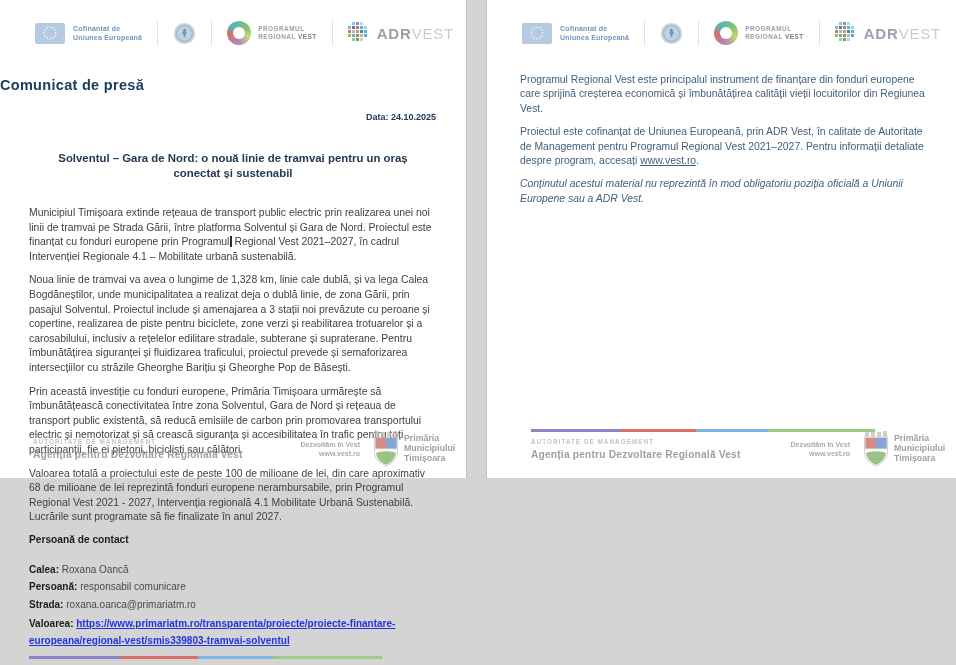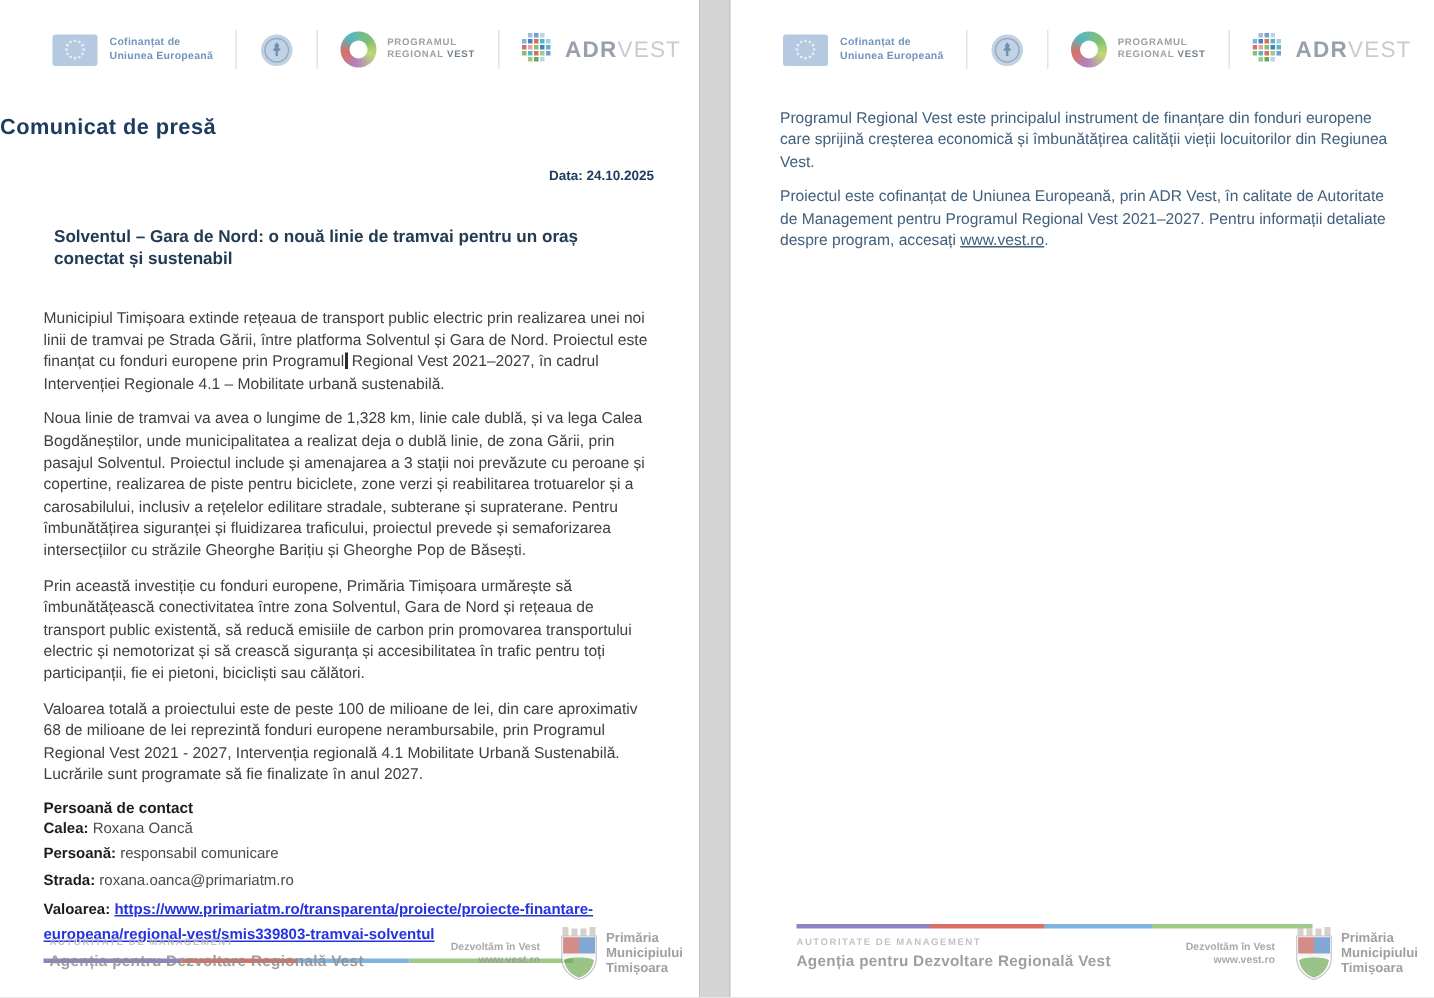--- a/index.html
+++ b/index.html
@@ -1,18 +1,18 @@
 <!DOCTYPE html>
 <html><head>
 <meta charset="utf-8">
 <style>
   html,body{margin:0;padding:0;}
   body{font-family:"Liberation Sans",sans-serif;-webkit-font-smoothing:antialiased;}
   .canvas{position:relative;width:956px;height:665px;background:#d4d4d4;overflow:hidden;}
-  .page{position:absolute;top:0;height:665px;background:#ffffff;box-sizing:border-box;}
+  .page{position:absolute;top:0;height:478px;background:#ffffff;box-sizing:border-box;}
   .page-left{left:0;width:467px;border-right:1px solid #c2c2c2;}
   .page-right{left:486px;width:470px;border-left:1px solid #c2c2c2;}
 
   
   .logo-row{display:flex;align-items:center;height:34px;margin:16px 0 0 35px;}
   .eu-flag{width:30px;height:21px;background:#b5c9e0;border-radius:2px;flex:none;display:flex;align-items:center;justify-content:center;}
   .eu-label{margin-left:8px;font-size:7px;line-height:9px;font-weight:600;color:#7294bd;letter-spacing:.2px;}
   .logo-divider{width:1px;height:26px;background:#e3e3e3;margin:0 15px;flex:none;}
   .gov-emblem{width:23px;height:23px;flex:none;}
   .prv-donut{width:24px;height:24px;border-radius:50%;flex:none;position:relative;
@@ -20,29 +20,29 @@
   .prv-donut::after{content:"";position:absolute;left:6px;top:6px;width:12px;height:12px;border-radius:50%;background:#fff;}
   .prv-label{margin-left:7px;font-size:6.4px;line-height:8px;letter-spacing:.5px;color:#9aa1a8;font-weight:600;}
   .prv-label b{color:#747e88;}
   .adr-mosaic{flex:none;}
   .adr-word{margin-left:7px;font-size:15px;letter-spacing:.8px;color:#98a1ab;font-weight:700;}
   .adr-word .lt{color:#c7ccd2;font-weight:400;}
 
   
   .doc-title{margin-top:27px;text-align:left;font-size:14.5px;font-weight:700;color:#1d3c60;letter-spacing:.3px;}
   .doc-date{margin:19px 30px 0 0;text-align:right;font-size:9px;font-weight:700;color:#1d3c60;padding-left:27px;}
-  .doc-heading{margin:29px 36px 0;text-align:left;font-size:11.4px;font-weight:700;line-height:15px;color:#223a52;}
+  .doc-heading{margin:29px 36px 0;text-align:center;font-size:11.4px;font-weight:700;line-height:15px;color:#223a52;}
   .body-copy{margin:25px 29px 0;font-size:10.4px;line-height:14.6px;color:#3f3f3f;}
   .body-copy p{margin:0 0 9px 0;}
   .caret{display:inline-block;width:1.2px;height:11px;background:#2b2b2b;vertical-align:-2px;margin:0 0 0 1px;}
 
   .contact{margin:3px 29px 0;font-size:10px;line-height:11px;color:#4a4a4a;}
   .contact .row{margin-bottom:6.5px;}
   .contact b{color:#1c1c1c;}
-  .contact .ct-title{font-weight:700;color:#1c1c1c;font-size:10.2px;margin-bottom:2px;}
+  .contact .ct-title{font-weight:700;color:#1c1c1c;font-size:10.2px;margin-bottom:19px;}
   .weblink{color:#2433e0;font-weight:700;text-decoration:underline;overflow-wrap:anywhere;line-height:16.5px;cursor:pointer;}
   .ct-web{line-height:16.5px;}
 
   .rainbow{height:3px;display:flex;}
   .rainbow .sg{height:100%;}
   .rb-left{margin:4px 0 0 29px;width:353px;}
   .rb-right{position:absolute;left:44px;bottom:46px;width:344px;}
 
   
   .p2-copy{margin:23px 30px 0 33px;font-size:10.4px;line-height:14.4px;color:#41607d;}
@@ -249,20 +249,21 @@
             <rect x="8" y="16" width="3" height="3" fill="#6aa84f"></rect>
             <rect x="12" y="16" width="3" height="3" fill="#bcd3ea"></rect>
         </g>
       </svg>
       <div class="adr-word"><span>ADR</span><span class="lt">VEST</span></div>
     </div>
 
     <div class="p2-copy">
       <p>Programul Regional Vest este principalul instrument de finanțare din fonduri europene care sprijină creșterea economică și îmbunătățirea calității vieții locuitorilor din Regiunea Vest.</p>
       <p><span>Proiectul este cofinanțat de Uniunea Europeană, prin ADR Vest, în calitate de Autoritate de Management pentru Programul Regional Vest 2021–2027. Pentru informații detaliate despre program, accesați </span><a class="vest-link">www.vest.ro</a><span>.</span></p>
+      <p class="it">Conținutul acestui material nu reprezintă în mod obligatoriu poziția oficială a Uniunii Europene sau a ADR Vest.</p>
     </div>
 
     <div class="rainbow rb-right">
       <div class="sg" style="width:26%;background:#8f83c5"></div>
       <div class="sg" style="width:22%;background:#dd6f62"></div>
       <div class="sg" style="width:21%;background:#7fb3e0"></div>
       <div class="sg" style="width:31%;background:#9ccb85"></div>
     </div>
 
     <div class="page-footer">

